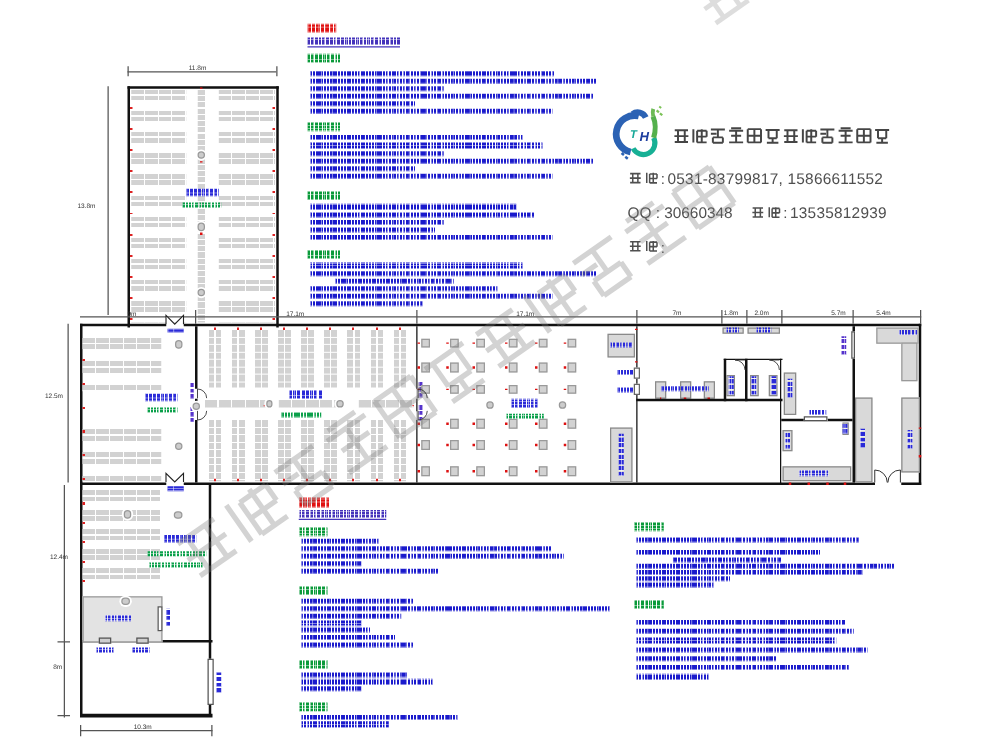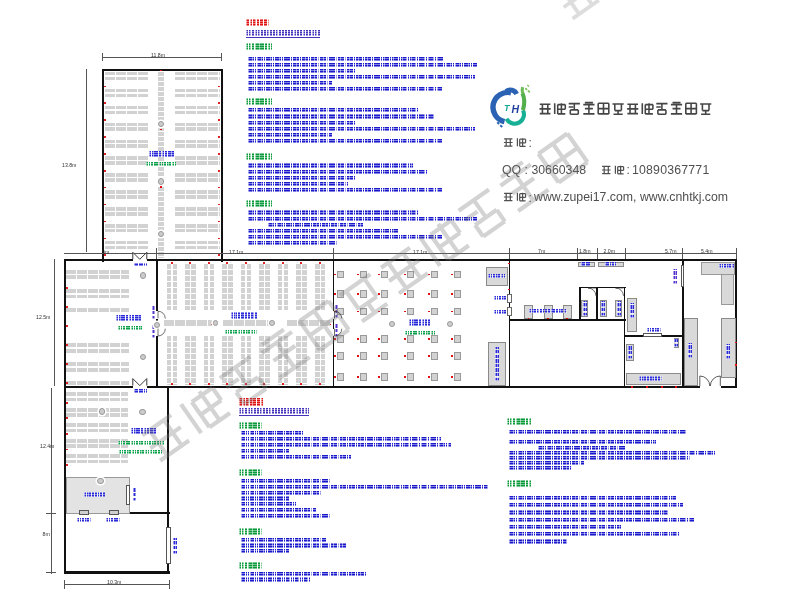--- a/index.html
+++ b/index.html
@@ -433,30 +433,30 @@
 <div style="left:169px;top:579.5px;width:0.7px;height:9px;background:#555;"></div>
 
 <div style="position:absolute;left:107px;top:580.2px;font-size:5.2px;color:#333;font-weight:normal;letter-spacing:0;white-space:nowrap;line-height:1;">10.3m</div>
 
 <div style="left:133.5px;top:262.5px;width:13px;height:3.6px;background-image:repeating-linear-gradient(90deg,rgba(255,255,255,0.5) 0 0.7px,rgba(255,255,255,0) 0.7px 4.4px),repeating-linear-gradient(0deg,rgba(255,255,255,0.45) 0 0.6px,rgba(255,255,255,0) 0.6px 2.1px),repeating-linear-gradient(90deg,#2a2ad8 0 1.7px,rgba(255,255,255,0) 1.7px 2.4px);"></div>
 
 <div style="left:133.5px;top:389.2px;width:13px;height:3.6px;background-image:repeating-linear-gradient(90deg,rgba(255,255,255,0.5) 0 0.7px,rgba(255,255,255,0) 0.7px 4.4px),repeating-linear-gradient(0deg,rgba(255,255,255,0.45) 0 0.6px,rgba(255,255,255,0) 0.6px 2.1px),repeating-linear-gradient(90deg,#2a2ad8 0 1.7px,rgba(255,255,255,0) 1.7px 2.4px);"></div>
 
 <div style="position:absolute;left:528.5px;top:137px;font-size:12px;color:#4f4f4f;font-weight:normal;letter-spacing:0;white-space:nowrap;line-height:1;">:</div>
 
+<div style="position:absolute;left:534px;top:136.5px;font-size:12.3px;color:#4f4f4f;font-weight:normal;letter-spacing:0.2px;white-space:nowrap;line-height:1;">0531-83799817, 15866611552</div>
 
 <div style="position:absolute;left:502px;top:163.5px;font-size:12.3px;color:#4f4f4f;font-weight:normal;letter-spacing:0;white-space:nowrap;line-height:1;">QQ : 30660348</div>
 
 <div style="position:absolute;left:626.5px;top:164px;font-size:12px;color:#4f4f4f;font-weight:normal;letter-spacing:0;white-space:nowrap;line-height:1;">:</div>
 
-<div style="position:absolute;left:632px;top:163.5px;font-size:12.3px;color:#4f4f4f;font-weight:normal;letter-spacing:0.2px;white-space:nowrap;line-height:1;">10890367771</div>
+<div style="position:absolute;left:632px;top:163.5px;font-size:12.3px;color:#4f4f4f;font-weight:normal;letter-spacing:0.2px;white-space:nowrap;line-height:1;">13535812939</div>
 
 <div style="position:absolute;left:528.5px;top:191.5px;font-size:12px;color:#4f4f4f;font-weight:normal;letter-spacing:0;white-space:nowrap;line-height:1;">:</div>
 
-<div style="position:absolute;left:534px;top:191px;font-size:12.3px;color:#4f4f4f;font-weight:normal;letter-spacing:0px;white-space:nowrap;line-height:1;">www.zupei17.com, www.cnhtkj.com</div>
 
 <div style="left:245.5px;top:18.5px;width:23px;height:7.5px;background-image:repeating-linear-gradient(90deg,rgba(255,255,255,0.5) 0 0.7px,rgba(255,255,255,0) 0.7px 4.4px),repeating-linear-gradient(0deg,rgba(255,255,255,0.45) 0 0.6px,rgba(255,255,255,0) 0.6px 2.1px),repeating-linear-gradient(90deg,#e01111 0 2.7px,rgba(255,255,255,0) 2.7px 3.6px);"></div>
 
 <div style="left:245.5px;top:30px;width:74px;height:6px;background-image:repeating-linear-gradient(90deg,rgba(255,255,255,0.5) 0 0.7px,rgba(255,255,255,0) 0.7px 4.4px),repeating-linear-gradient(0deg,rgba(255,255,255,0.45) 0 0.6px,rgba(255,255,255,0) 0.6px 2.1px),repeating-linear-gradient(90deg,#4433bb 0 2.2px,rgba(255,255,255,0) 2.2px 3.0px);"></div>
 
 <div style="left:245.5px;top:37.2px;width:74px;height:0.6px;background:#4433bb;"></div>
 
 <div style="left:245.5px;top:43px;width:26px;height:7px;background-image:repeating-linear-gradient(90deg,rgba(255,255,255,0.5) 0 0.7px,rgba(255,255,255,0) 0.7px 4.4px),repeating-linear-gradient(0deg,rgba(255,255,255,0.45) 0 0.6px,rgba(255,255,255,0) 0.6px 2.1px),repeating-linear-gradient(90deg,#0a9a3a 0 2.3px,rgba(255,255,255,0) 2.3px 3.1px);"></div>
 
 <div style="left:247.5px;top:56.5px;width:196px;height:4.2px;background-image:repeating-linear-gradient(90deg,rgba(255,255,255,0.5) 0 0.7px,rgba(255,255,255,0) 0.7px 4.4px),repeating-linear-gradient(0deg,rgba(255,255,255,0.45) 0 0.6px,rgba(255,255,255,0) 0.6px 2.1px),repeating-linear-gradient(90deg,#1a1acc 0 1.65px,rgba(255,255,255,0) 1.65px 2.25px);"></div>

